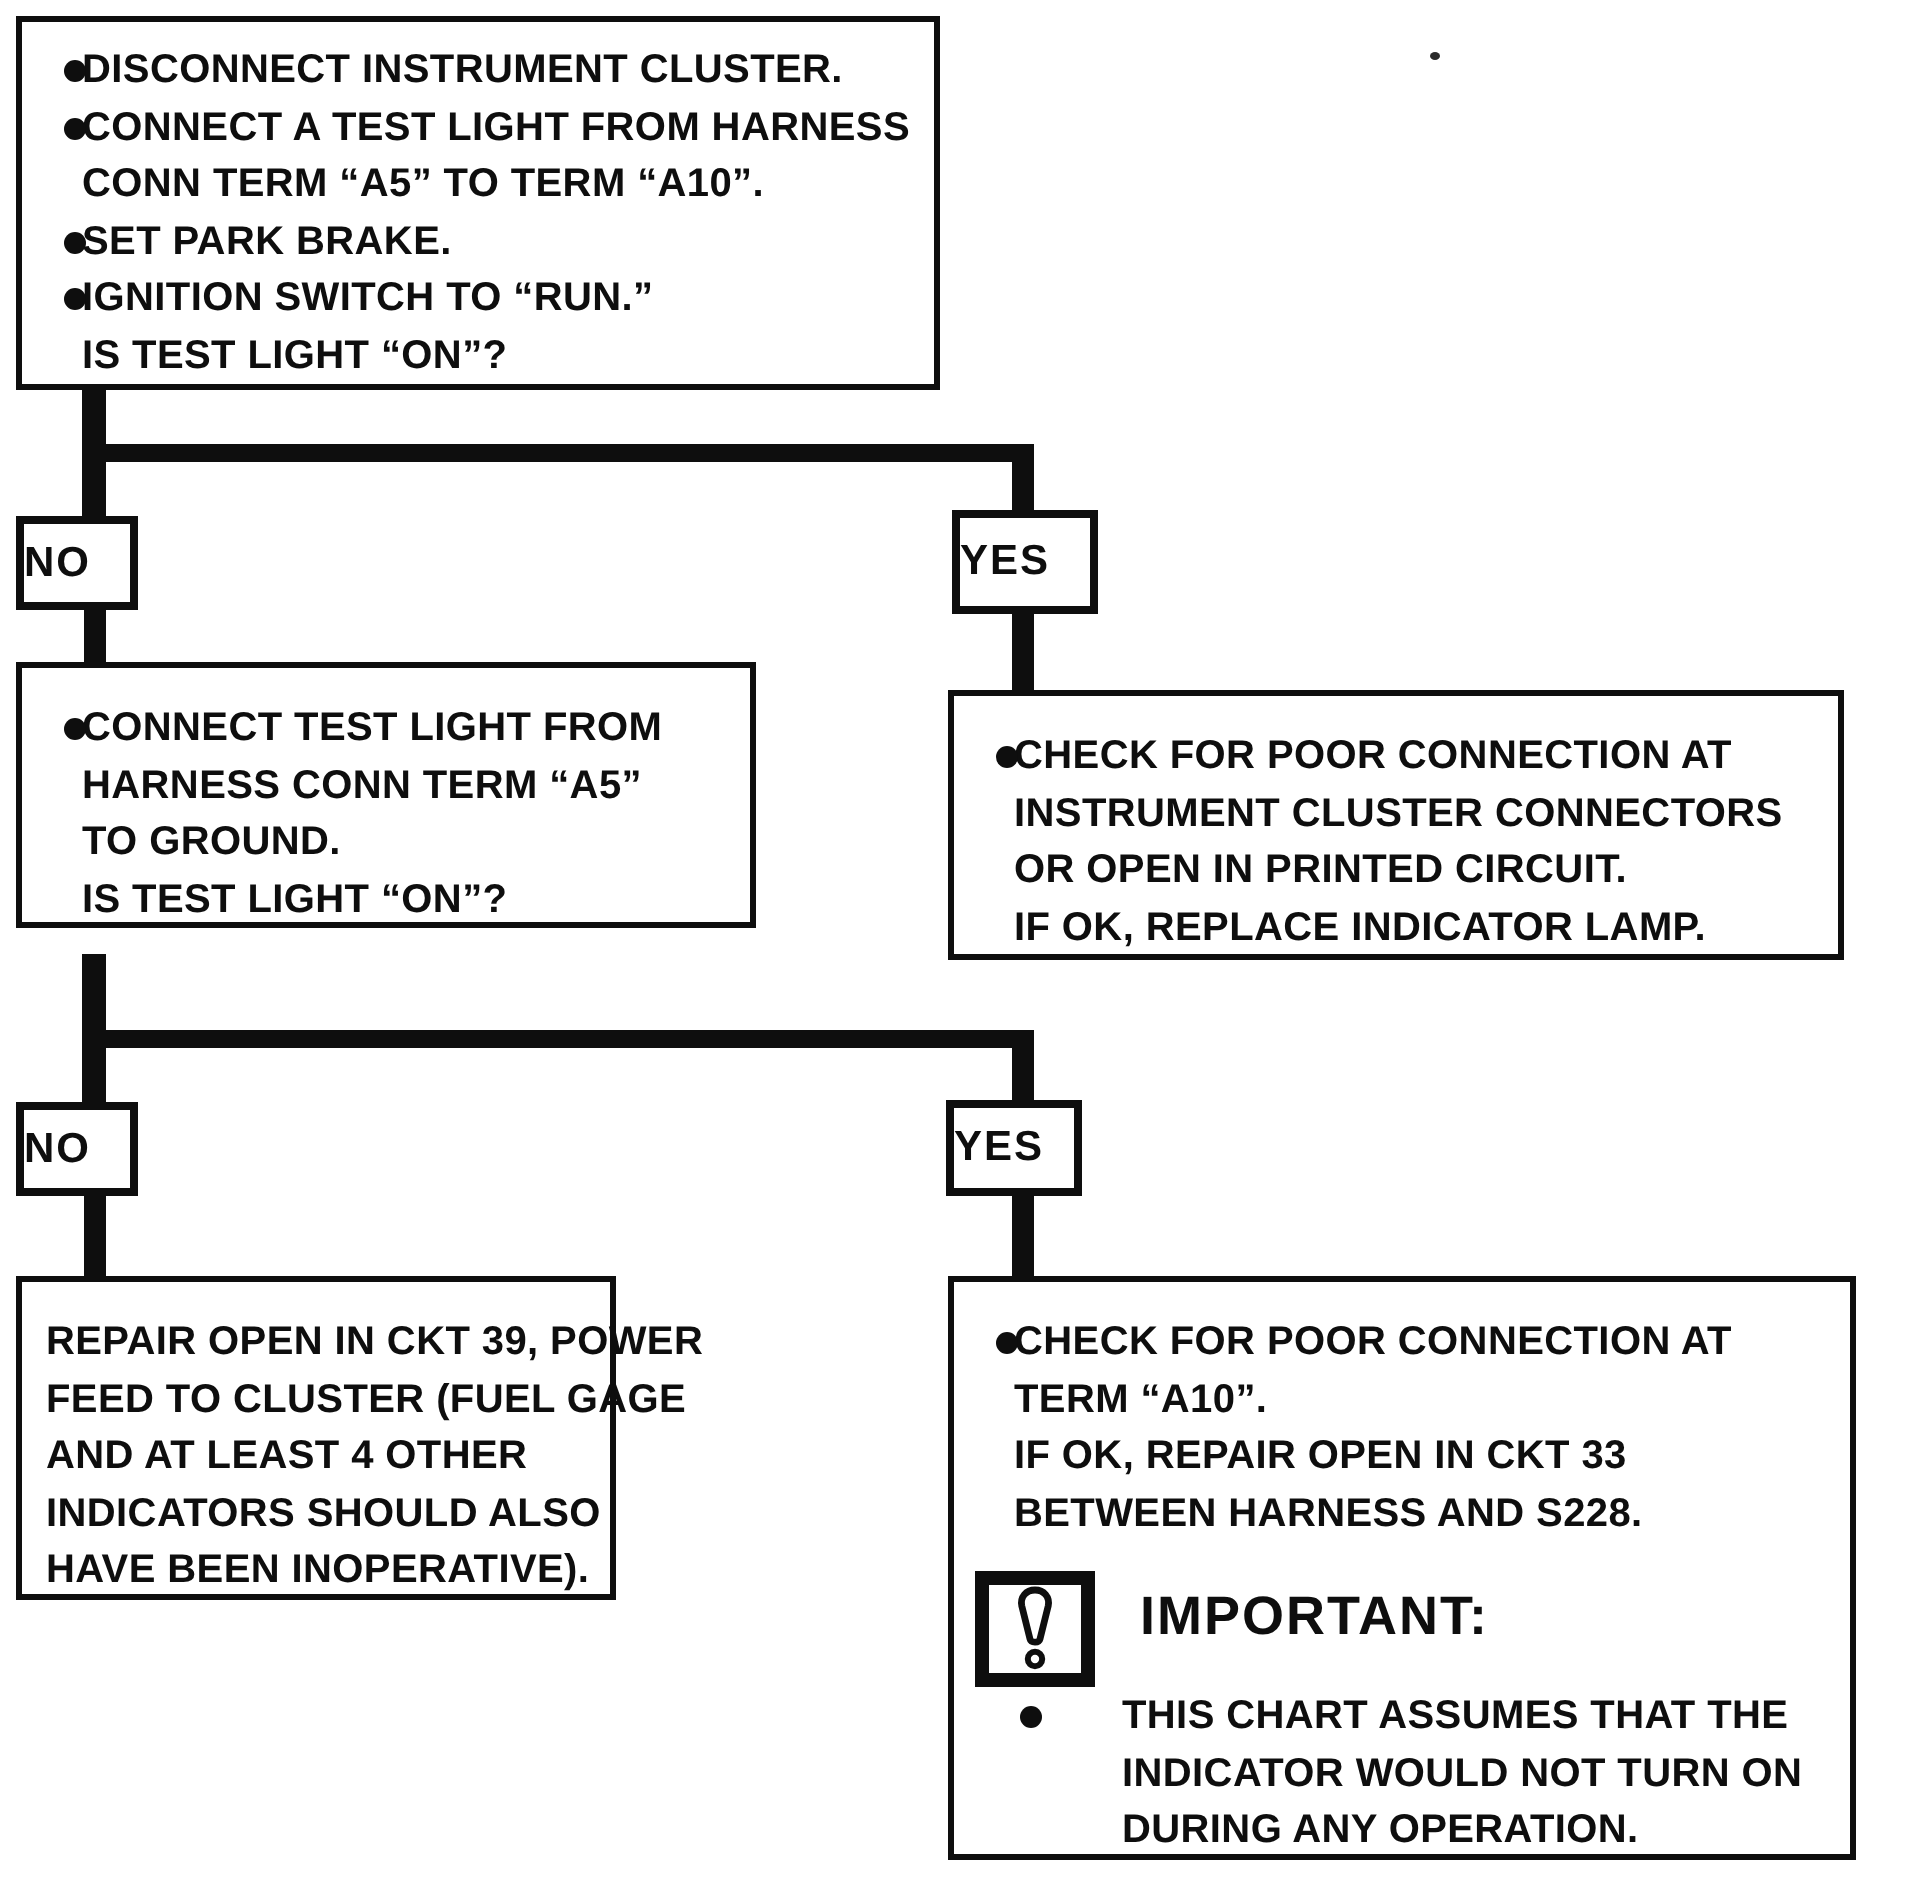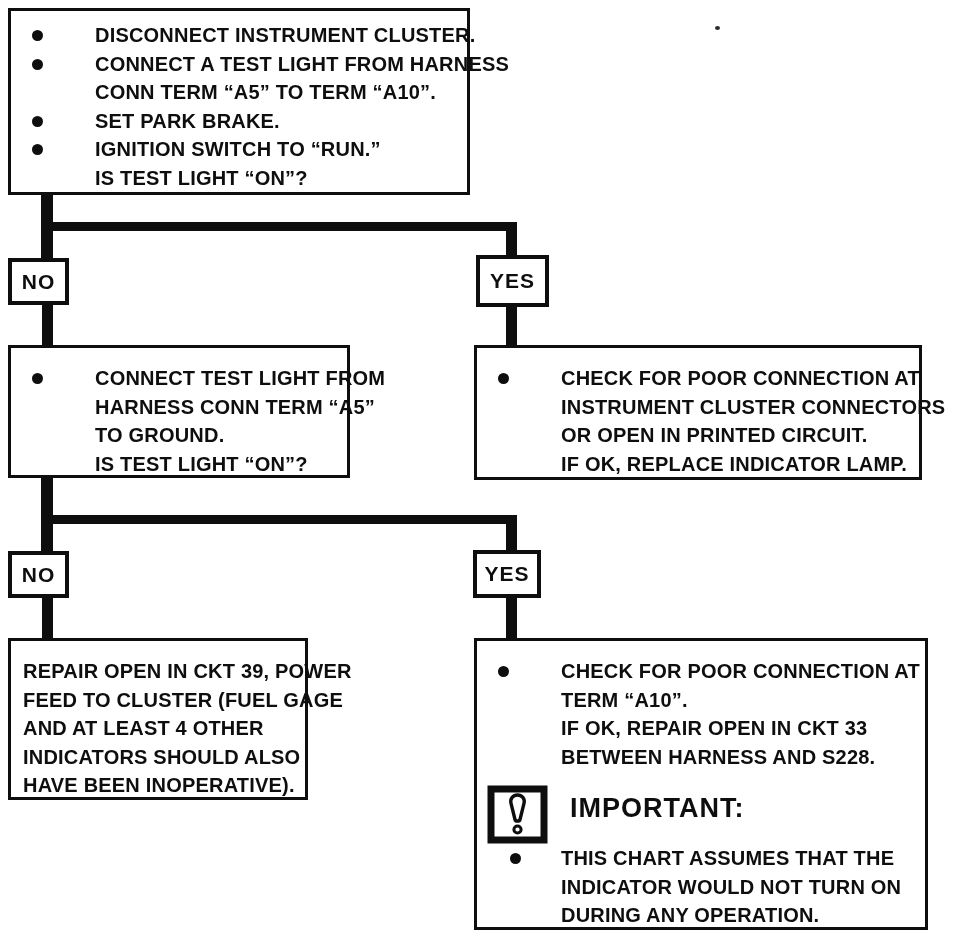--- a/index.html
+++ b/index.html
@@ -7,26 +7,26 @@
     position:relative;width:960px;height:942px;background:#ffffff;
     font-family:"Liberation Sans","DejaVu Sans",sans-serif;
     color:#0e0e0e;overflow:hidden;
   }
   .box{
     position:absolute;background:#ffffff;border:3px solid #0e0e0e;
     box-sizing:border-box;
   }
   .tag{
     position:absolute;background:#ffffff;border:4px solid #0e0e0e;
-    box-sizing:border-box;display:flex;align-items:center;justify-content:center;
+    box-sizing:border-box;display:flex;align-items:center;justify-content:flex-start;
     font-weight:700;font-size:21px;letter-spacing:1px;
   }
   .li{
     position:relative;line-height:28.6px;font-weight:700;font-size:20px;
-    letter-spacing:0.2px;padding-left:84px;white-space:nowrap;
+    letter-spacing:0.2px;padding-left:30px;white-space:nowrap;
   }
   .li .dot{
     position:absolute;left:21px;top:9px;width:11px;height:11px;border-radius:50%;
     background:#0e0e0e;
   }
   .li.plain{padding-left:12px;}
   .conn{position:absolute;background:#0e0e0e;}
   .pad-t1{padding-top:10px;}
   .pad-t2{padding-top:16px;}
   .imp-row{position:absolute;display:flex;align-items:flex-start;}
@@ -62,21 +62,21 @@
     <div class="li cont"><span>IS TEST LIGHT “ON”?</span></div>
   </div>
 
   <div class="tag" style="left:8px;top:258px;width:61px;height:47px;">
       <span>NO</span>
     </div>
   <div class="tag" style="left:476px;top:255px;width:73px;height:52px;">
       <span>YES</span>
     </div>
 
-  <div class="box pad-t2" style="left:8px;top:345px;width:342px;height:133px;">
+  <div class="box pad-t2" style="left:8px;top:331px;width:370px;height:133px;">
     <div class="li"><span class="dot"></span><span>CONNECT TEST LIGHT FROM</span></div>
     <div class="li cont"><span>HARNESS CONN TERM “A5”</span></div>
     <div class="li cont"><span>TO GROUND.</span></div>
     <div class="li cont"><span>IS TEST LIGHT “ON”?</span></div>
   </div>
 
   <div class="box pad-t2" style="left:474px;top:345px;width:448px;height:135px;">
     <div class="li"><span class="dot"></span><span>CHECK FOR POOR CONNECTION AT</span></div>
     <div class="li cont"><span>INSTRUMENT CLUSTER CONNECTORS</span></div>
     <div class="li cont"><span>OR OPEN IN PRINTED CIRCUIT.</span></div>

